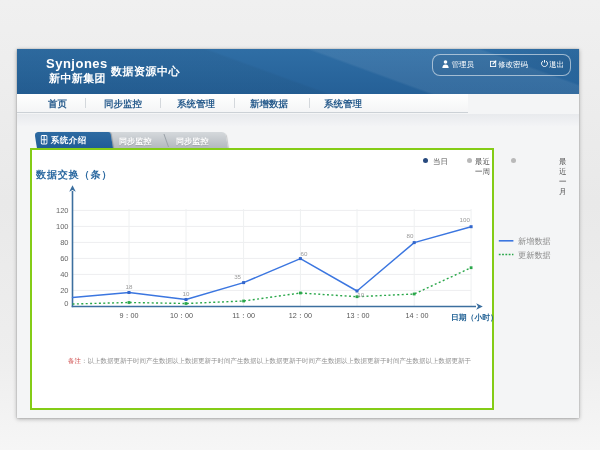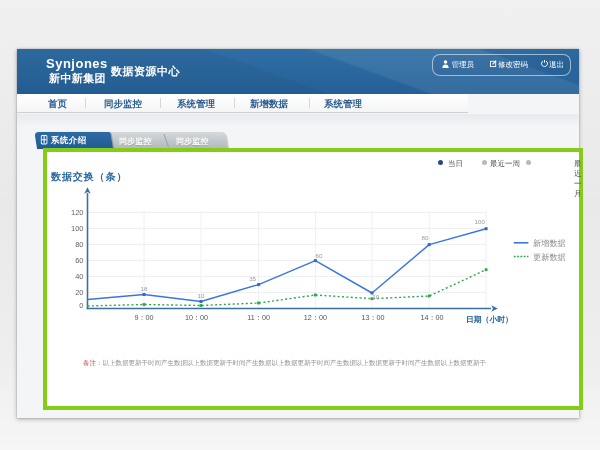--- a/index.html
+++ b/index.html
@@ -59,22 +59,22 @@
   border-radius:0 4px 0 0;
   transform:skewX(9deg);
   transform-origin:bottom left;
   box-shadow:1px 1px 1px rgba(0,0,0,.2);
 }
 .tabgray .t1 { position:absolute; left:9px; top:3.5px; color:#fff; font-size:8px; font-weight:bold; letter-spacing:0.2px; transform:skewX(-9deg); text-shadow:0 1px 1px rgba(0,0,0,.15); }
 .tabgray .t2 { position:absolute; left:66px; top:3.5px; color:#fff; font-size:8px; font-weight:bold; letter-spacing:0.2px; transform:skewX(-9deg); text-shadow:0 1px 1px rgba(0,0,0,.15); }
 .tabgray .div { position:absolute; left:56px; top:1.5px; width:1px; height:13px; background:#9aa1a8; transform:skewX(11deg); }
 
 #panel {
-  position:absolute; left:26px; top:99px; width:540px; height:261.5px;
-  background:#fff; border:4px solid #84cc16;
+  position:absolute; left:13px; top:99px; width:464px; height:261.5px;
+  background:#fff; border:2px solid #84cc16;
 }
 .dot { position:absolute; width:5.5px; height:5.5px; border-radius:50%; }
 #panel .rtxt { position:absolute; font-size:7.5px; color:#555; }
 
 #note { position:absolute; left:36px; top:207px; font-size:6.5px; color:#909090; }
 #note b { color:#cc4444; font-weight:normal; }
 </style>
 </head>
 <body>
 <div id="win">

